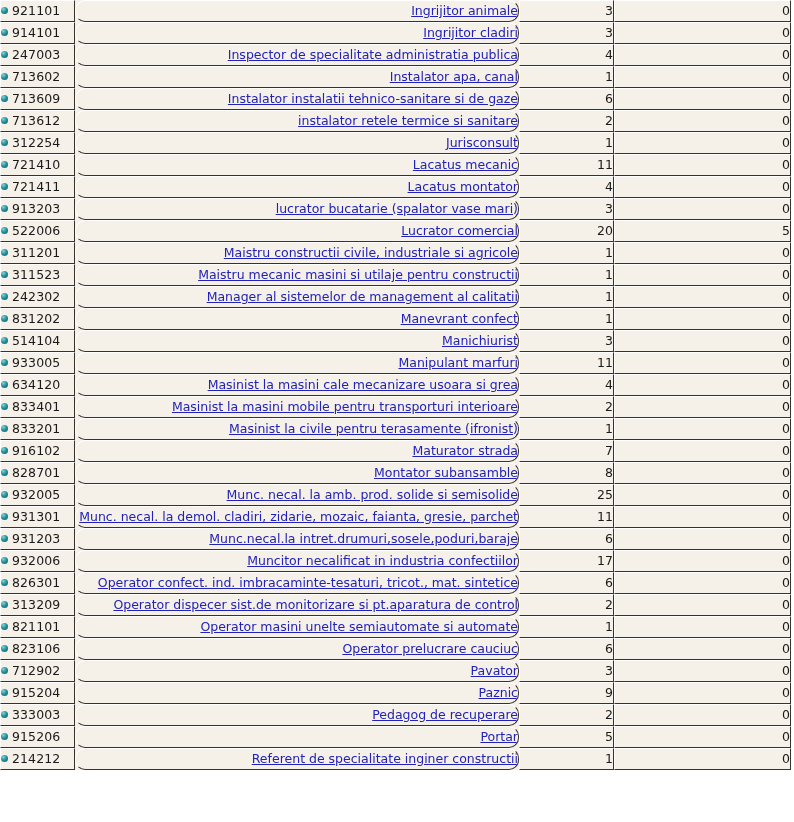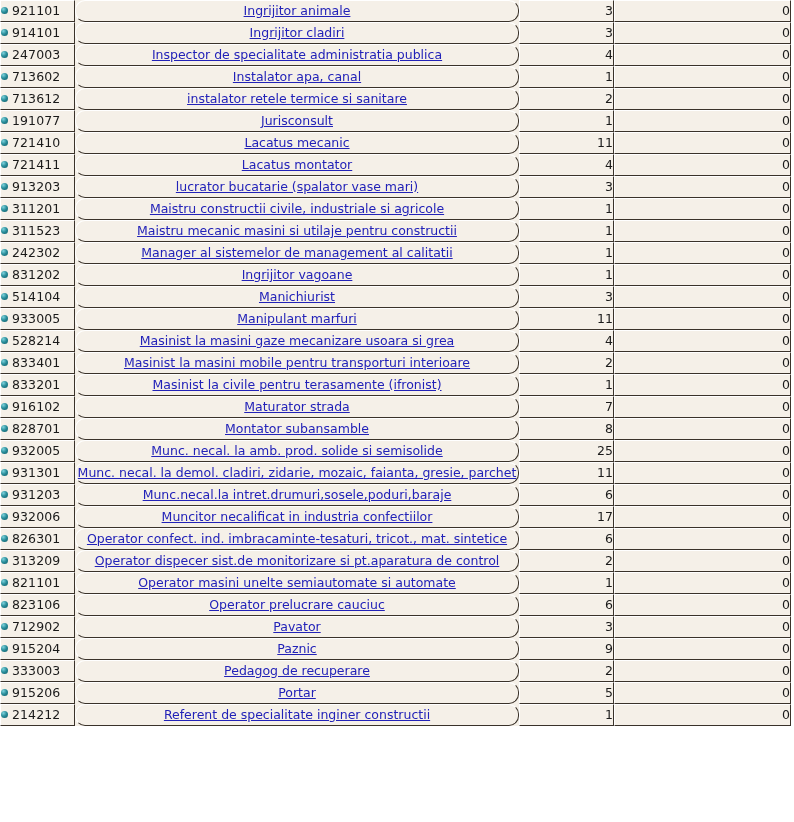--- a/index.html
+++ b/index.html
@@ -55,21 +55,21 @@
   col.c-num2  { width: 177px; }
 
   td.cell-code {
     padding-left: 3px;
     text-align: left;
     font-size: 12.5px;
     color: #1a1a1a;
   }
   td.cell-title {
     padding-left: 5px;
-    text-align: center;
+    text-align: right;
     border-radius: 10px;
   }
   td.cell-num {
     padding-right: 6px;
     text-align: right;
   }
 
   .bullet-icon {
     display: inline-block;
     width: 7px;
@@ -124,27 +124,33 @@
           <td class="cell-num">4</td>
           <td class="cell-num">0</td>
         </tr>
         <tr>
           <td class="cell-code"><span class="bullet-icon"></span><span class="code-text">713602</span></td>
           <td class="cell-title"><a class="job-link" href="#">Instalator apa, canal</a></td>
           <td class="cell-num">1</td>
           <td class="cell-num">0</td>
         </tr>
         <tr>
+          <td class="cell-code"><span class="bullet-icon"></span><span class="code-text">713609</span></td>
+          <td class="cell-title"><a class="job-link" href="#">Instalator instalatii tehnico-sanitare si de gaze</a></td>
+          <td class="cell-num">6</td>
+          <td class="cell-num">0</td>
+        </tr>
+        <tr>
           <td class="cell-code"><span class="bullet-icon"></span><span class="code-text">713612</span></td>
           <td class="cell-title"><a class="job-link" href="#">instalator retele termice si sanitare</a></td>
           <td class="cell-num">2</td>
           <td class="cell-num">0</td>
         </tr>
         <tr>
-          <td class="cell-code"><span class="bullet-icon"></span><span class="code-text">191077</span></td>
+          <td class="cell-code"><span class="bullet-icon"></span><span class="code-text">312254</span></td>
           <td class="cell-title"><a class="job-link" href="#">Jurisconsult</a></td>
           <td class="cell-num">1</td>
           <td class="cell-num">0</td>
         </tr>
         <tr>
           <td class="cell-code"><span class="bullet-icon"></span><span class="code-text">721410</span></td>
           <td class="cell-title"><a class="job-link" href="#">Lacatus mecanic</a></td>
           <td class="cell-num">11</td>
           <td class="cell-num">0</td>
         </tr>
@@ -154,58 +160,64 @@
           <td class="cell-num">4</td>
           <td class="cell-num">0</td>
         </tr>
         <tr>
           <td class="cell-code"><span class="bullet-icon"></span><span class="code-text">913203</span></td>
           <td class="cell-title"><a class="job-link" href="#">lucrator bucatarie (spalator vase mari)</a></td>
           <td class="cell-num">3</td>
           <td class="cell-num">0</td>
         </tr>
         <tr>
+          <td class="cell-code"><span class="bullet-icon"></span><span class="code-text">522006</span></td>
+          <td class="cell-title"><a class="job-link" href="#">Lucrator comercial</a></td>
+          <td class="cell-num">20</td>
+          <td class="cell-num">5</td>
+        </tr>
+        <tr>
           <td class="cell-code"><span class="bullet-icon"></span><span class="code-text">311201</span></td>
           <td class="cell-title"><a class="job-link" href="#">Maistru constructii civile, industriale si agricole</a></td>
           <td class="cell-num">1</td>
           <td class="cell-num">0</td>
         </tr>
         <tr>
           <td class="cell-code"><span class="bullet-icon"></span><span class="code-text">311523</span></td>
           <td class="cell-title"><a class="job-link" href="#">Maistru mecanic masini si utilaje pentru constructii</a></td>
           <td class="cell-num">1</td>
           <td class="cell-num">0</td>
         </tr>
         <tr>
           <td class="cell-code"><span class="bullet-icon"></span><span class="code-text">242302</span></td>
           <td class="cell-title"><a class="job-link" href="#">Manager al sistemelor de management al calitatii</a></td>
           <td class="cell-num">1</td>
           <td class="cell-num">0</td>
         </tr>
         <tr>
           <td class="cell-code"><span class="bullet-icon"></span><span class="code-text">831202</span></td>
-          <td class="cell-title"><a class="job-link" href="#">Ingrijitor vagoane</a></td>
+          <td class="cell-title"><a class="job-link" href="#">Manevrant confect</a></td>
           <td class="cell-num">1</td>
           <td class="cell-num">0</td>
         </tr>
         <tr>
           <td class="cell-code"><span class="bullet-icon"></span><span class="code-text">514104</span></td>
           <td class="cell-title"><a class="job-link" href="#">Manichiurist</a></td>
           <td class="cell-num">3</td>
           <td class="cell-num">0</td>
         </tr>
         <tr>
           <td class="cell-code"><span class="bullet-icon"></span><span class="code-text">933005</span></td>
           <td class="cell-title"><a class="job-link" href="#">Manipulant marfuri</a></td>
           <td class="cell-num">11</td>
           <td class="cell-num">0</td>
         </tr>
         <tr>
-          <td class="cell-code"><span class="bullet-icon"></span><span class="code-text">528214</span></td>
-          <td class="cell-title"><a class="job-link" href="#">Masinist la masini gaze mecanizare usoara si grea</a></td>
+          <td class="cell-code"><span class="bullet-icon"></span><span class="code-text">634120</span></td>
+          <td class="cell-title"><a class="job-link" href="#">Masinist la masini cale mecanizare usoara si grea</a></td>
           <td class="cell-num">4</td>
           <td class="cell-num">0</td>
         </tr>
         <tr>
           <td class="cell-code"><span class="bullet-icon"></span><span class="code-text">833401</span></td>
           <td class="cell-title"><a class="job-link" href="#">Masinist la masini mobile pentru transporturi interioare</a></td>
           <td class="cell-num">2</td>
           <td class="cell-num">0</td>
         </tr>
         <tr>

